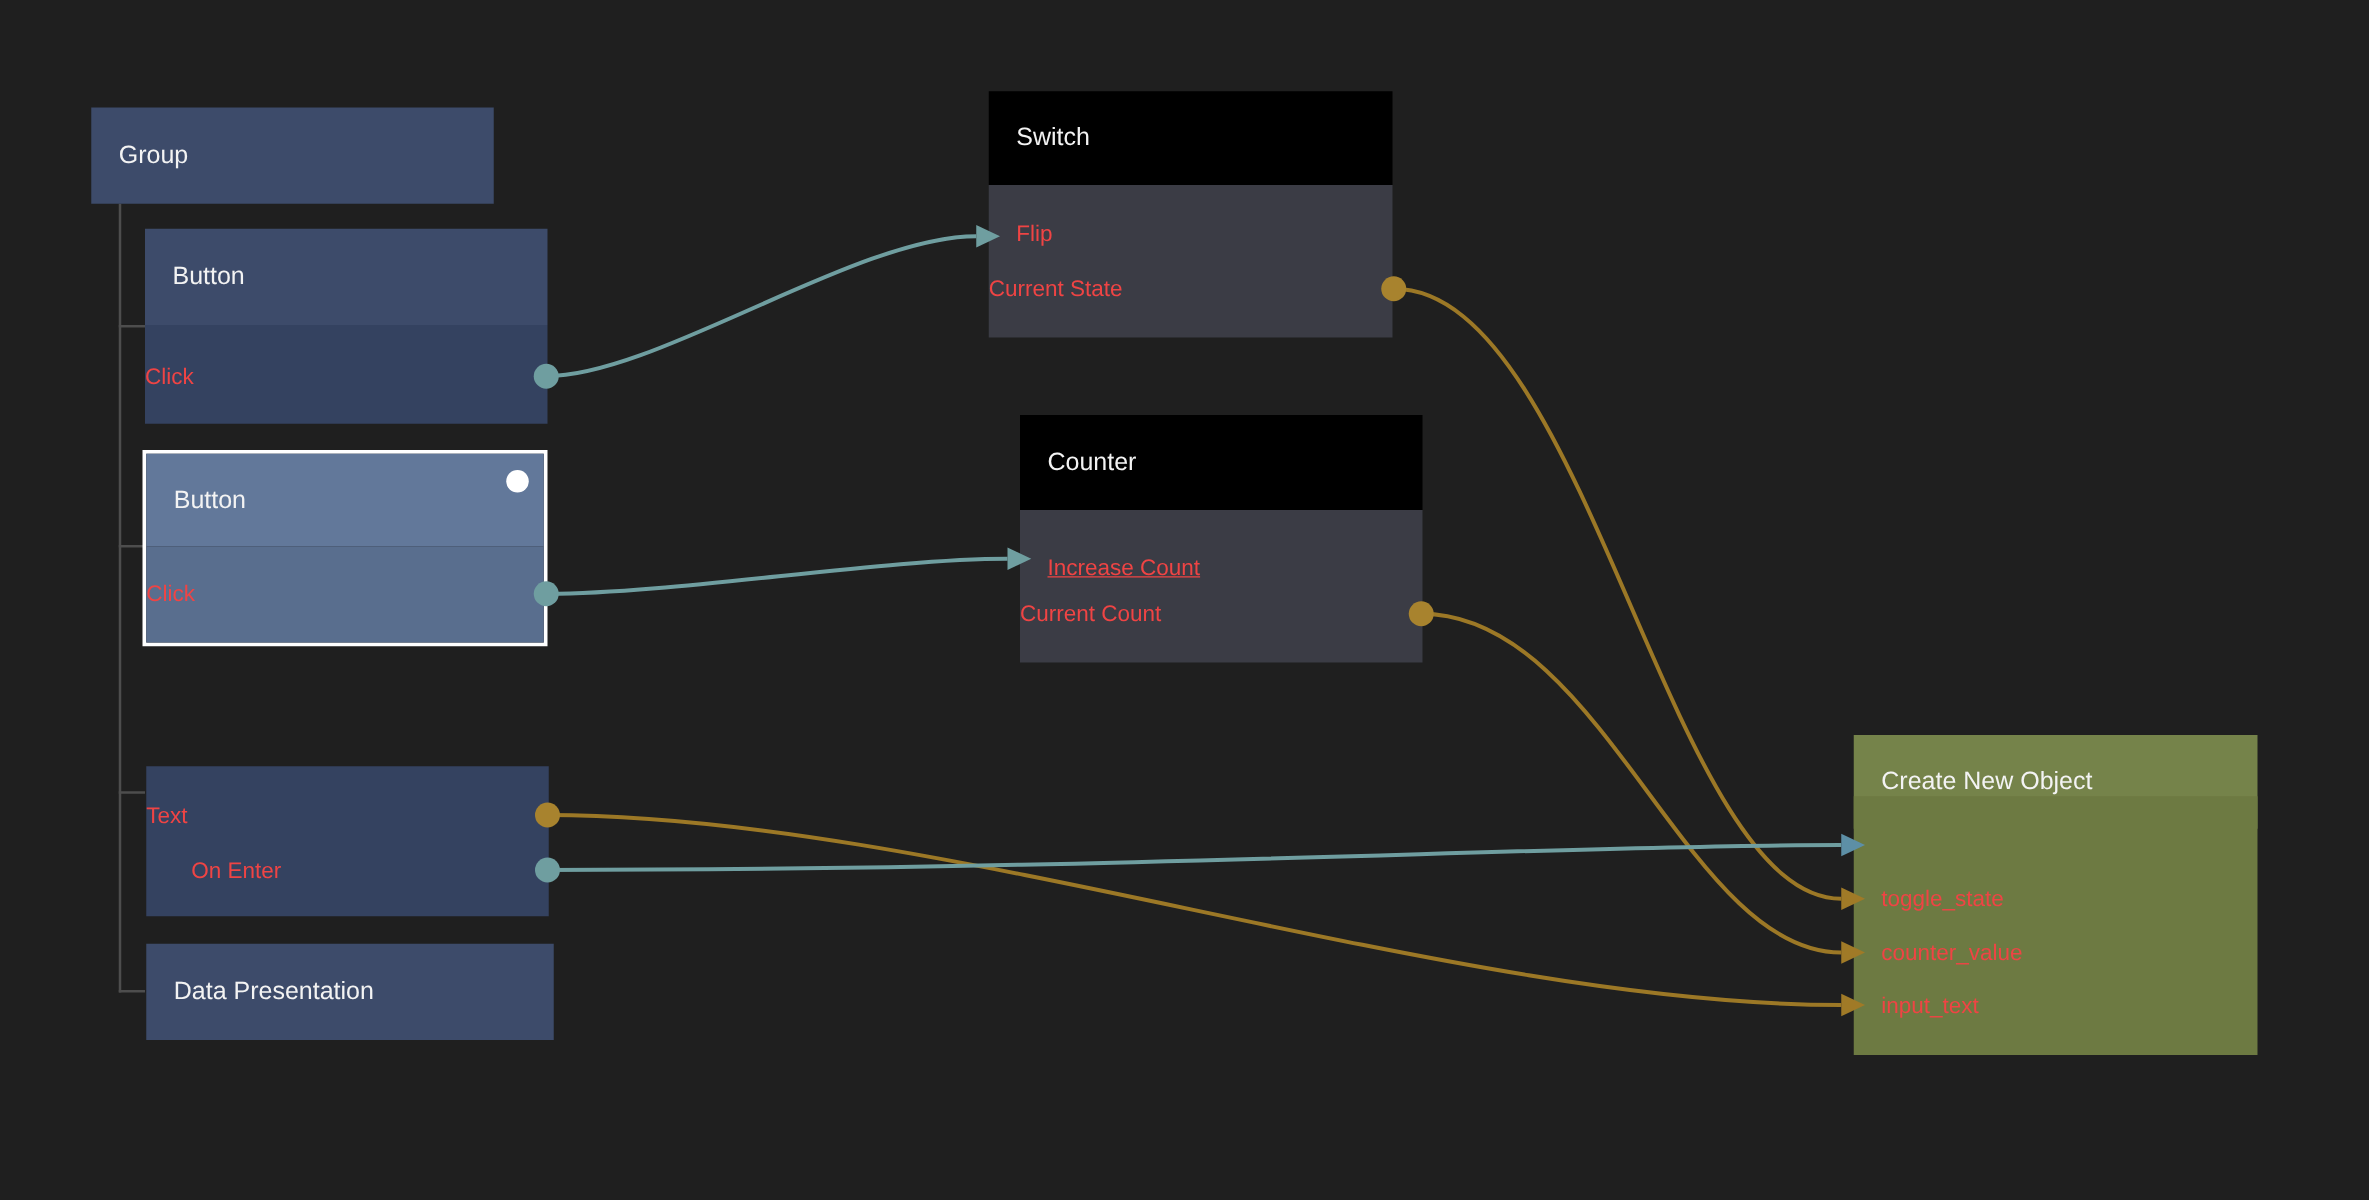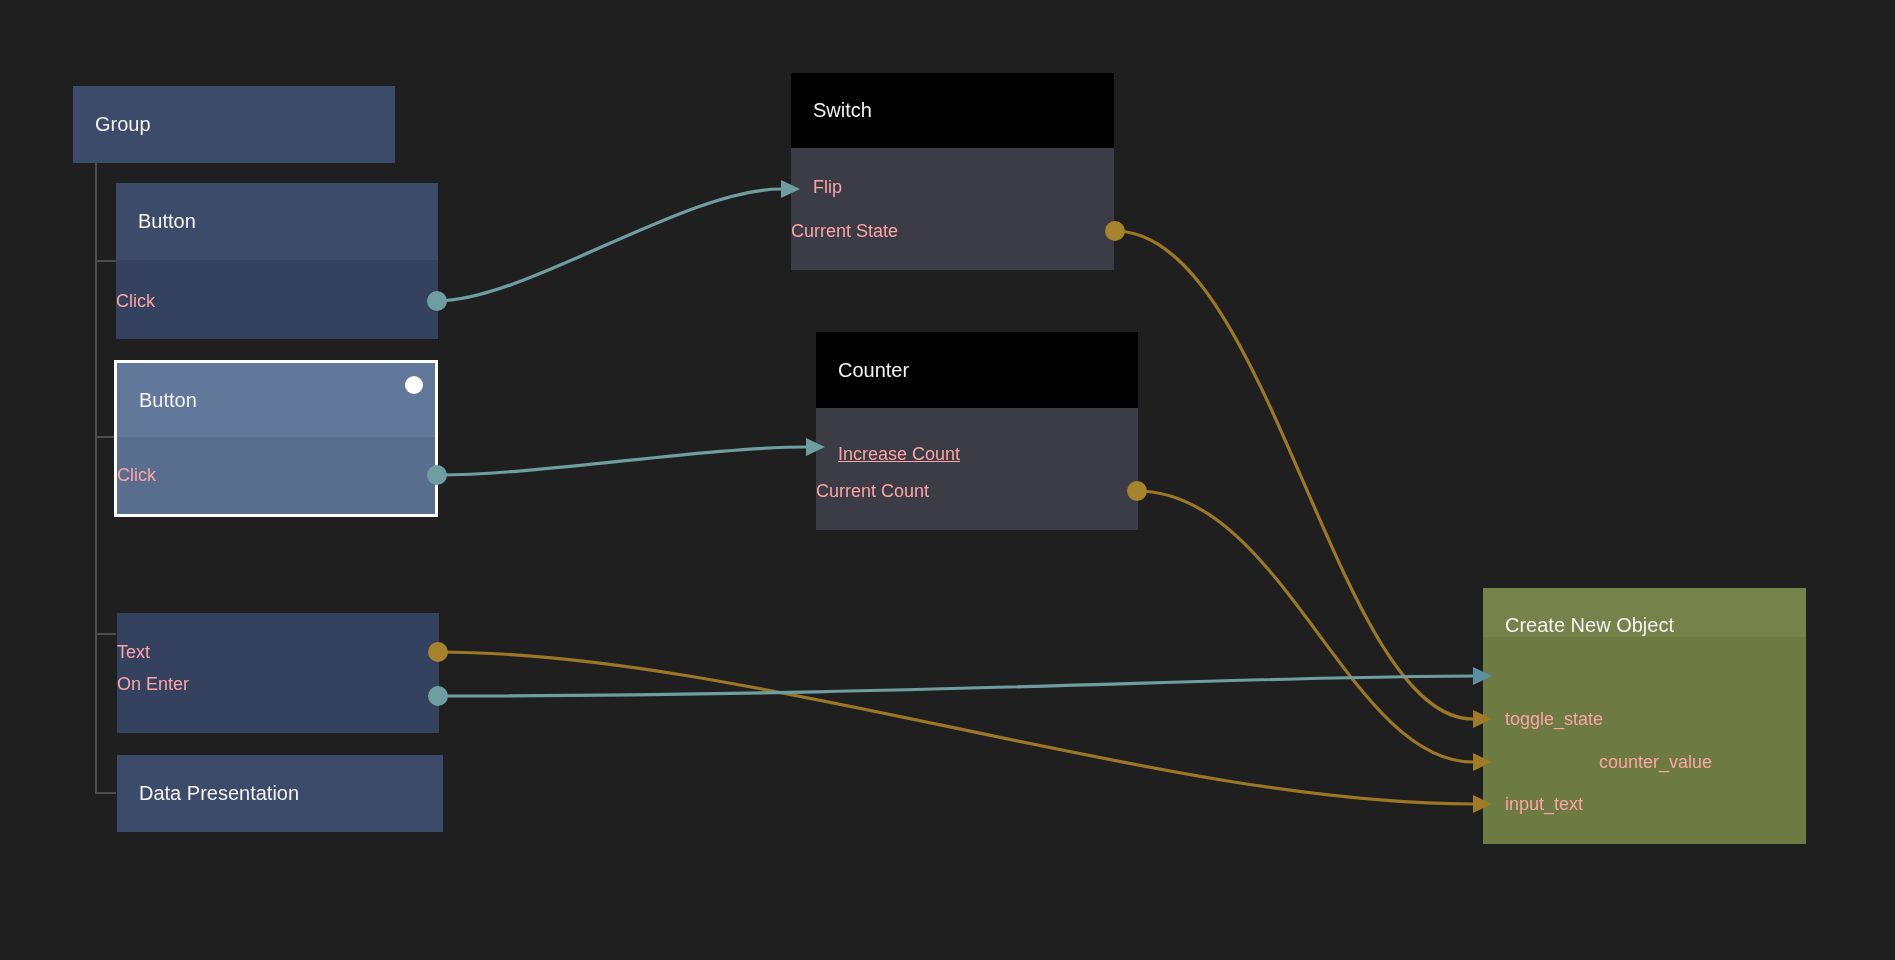--- a/index.html
+++ b/index.html
@@ -14,21 +14,21 @@
   .node{position:absolute;box-sizing:border-box;z-index:2;}
   .node-header{
     position:absolute;left:0;top:0;right:0;
     display:flex;align-items:center;
     padding-left:22px;font-size:20px;color:#f3f3f3;
     box-sizing:border-box;
   }
   .node-body{position:absolute;left:0;right:0;bottom:0;}
   .port-row{
     position:absolute;left:0;right:0;height:28px;line-height:28px;
-    font-size:18px;color:#fca5a5;box-sizing:border-box;white-space:nowrap;
+    font-size:18px;color:#ef4444;box-sizing:border-box;white-space:nowrap;
   }
   .port-row.out{padding-right:28px;}
   .port-row.in{text-align:left;padding-left:22px;}
 
   
   .hdr-blue{background:#3d4b6a;}
   .body-blue{background:#344260;}
   
   .hdr-gray{background:#000000;}
   .body-gray{background:#3b3c45;}
@@ -84,21 +84,21 @@
     <div class="port-row out" style="top:98px;">
       <span>Click</span>
     </div>
   </div>
 
   <div class="node" style="left:117px;top:536px;width:322px;height:197px;">
     <div class="node-body body-blue" style="top:77px;"></div>
     <div class="port-row out" style="top:102px;">
       <span>Text</span>
     </div>
-    <div class="port-row out" style="top:134px;">
+    <div class="port-row out" style="top:146px;padding-left:36px;">
       <span>On Enter</span>
     </div>
   </div>
 
   <div class="node hdr-blue" style="left:117px;top:755px;width:326px;height:77px;">
     <div class="node-header" style="height:77px;background:transparent;">
       <span>Data Presentation</span>
     </div>
   </div>
 
@@ -129,21 +129,21 @@
   </div>
 
   <div class="node" style="left:1483px;top:562px;width:323px;height:282px;">
     <div class="node-header hdr-olive" style="height:75px;">
       <span>Create New Object</span>
     </div>
     <div class="node-body body-olive" style="top:75px;"></div>
     <div class="port-row in" style="top:143px;">
       <span>toggle_state</span>
     </div>
-    <div class="port-row in" style="top:186px;text-align:center;">
+    <div class="port-row in" style="top:186px;">
       <span>counter_value</span>
     </div>
     <div class="port-row in" style="top:228px;">
       <span>input_text</span>
     </div>
   </div>
 
   <svg id="wires" width="1895" height="960" viewBox="0 0 1895 960">
 
     <path d="M 438 652 C 750 652, 1160 804, 1473 804" stroke="#9c7826" stroke-width="3.2" fill="none"></path>

